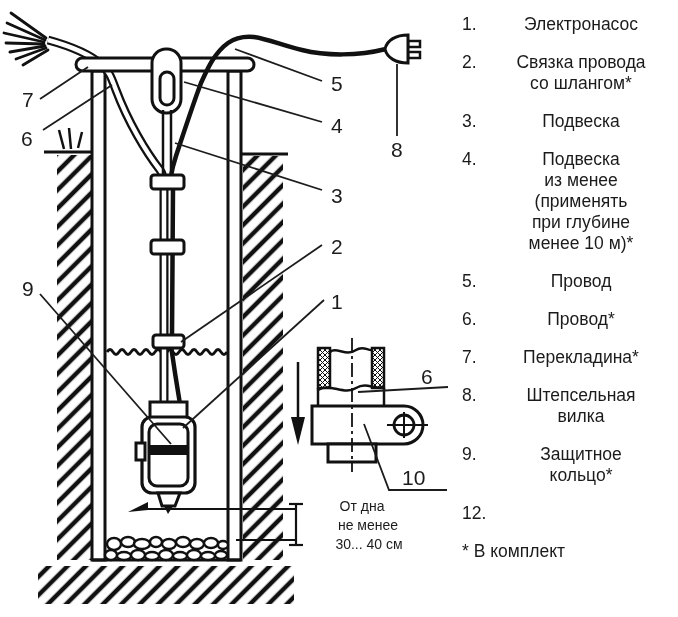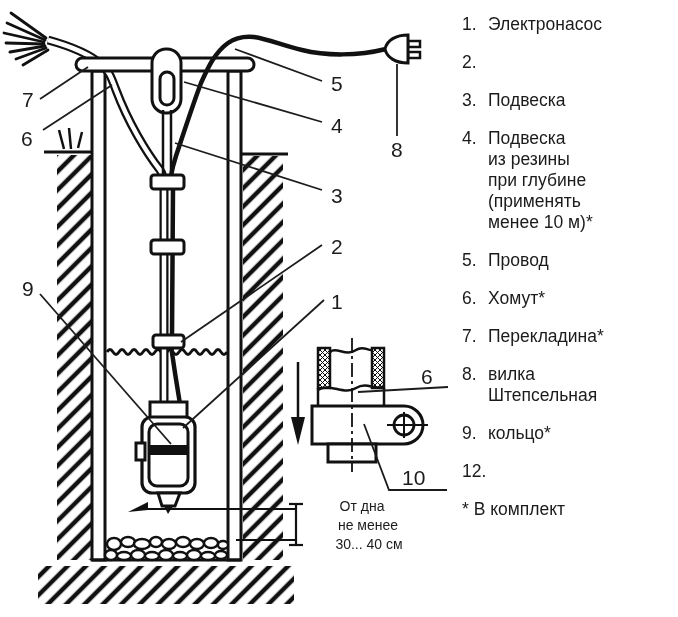--- a/index.html
+++ b/index.html
@@ -15,21 +15,21 @@
   }
   .callout-num{font-size:21px;}
   .dim-text{font-size:14px;}
   .legend{
     flex:1 1 auto;box-sizing:border-box;padding:14px 4px 0 7px;
     font-size:17.5px;line-height:21px;color:#1b1b1b;
   }
   .legend-item{display:flex;margin-bottom:17px;}
   .legend-item .num{flex:0 0 26px;}
   .legend-item .txt{flex:1 1 auto;}
-  .legend-item .line{display:block;}
+  .legend-item .line{display:block;text-align:center;}
   .legend-footnote .line{display:block;margin-top:6px;}
 </style>
 </head>
 <body>
 
 <div class="page">
 
   <div class="diagram-wrap">
   <svg width="455" height="617" viewBox="0 0 455 617">
     <defs>
@@ -205,72 +205,77 @@
 
     <div class="legend-item">
       <span class="num">1.</span>
       <span class="txt">
           <span class="line">Электронасос</span>
         </span>
     </div>
 
     <div class="legend-item">
       <span class="num">2.</span>
+      <span class="txt">
+        <span class="line">Связка провода</span>
+        <span class="line">со шлангом*</span>
+      </span>
     </div>
 
     <div class="legend-item">
       <span class="num">3.</span>
       <span class="txt">
           <span class="line">Подвеска</span>
         </span>
     </div>
 
     <div class="legend-item">
       <span class="num">4.</span>
       <span class="txt">
         <span class="line">Подвеска</span>
-        <span class="line">из резины</span>
+        <span class="line">из менее</span>
+        <span class="line">(применять</span>
         <span class="line">при глубине</span>
-        <span class="line">(применять</span>
         <span class="line">менее 10 м)*</span>
       </span>
     </div>
 
     <div class="legend-item">
       <span class="num">5.</span>
       <span class="txt">
           <span class="line">Провод</span>
         </span>
     </div>
 
     <div class="legend-item">
       <span class="num">6.</span>
       <span class="txt">
-          <span class="line">Хомут*</span>
+          <span class="line">Провод*</span>
         </span>
     </div>
 
     <div class="legend-item">
       <span class="num">7.</span>
       <span class="txt">
           <span class="line">Перекладина*</span>
         </span>
     </div>
 
     <div class="legend-item">
       <span class="num">8.</span>
       <span class="txt">
+        <span class="line">Штепсельная</span>
         <span class="line">вилка</span>
-        <span class="line">Штепсельная</span>
       </span>
     </div>
 
     <div class="legend-item">
       <span class="num">9.</span>
       <span class="txt">
+        <span class="line">Защитное</span>
         <span class="line">кольцо*</span>
       </span>
     </div>
 
     <div class="legend-item">
       <span class="num">12.</span>
     </div>
 
     <div class="legend-footnote">
       <span class="line">* В комплект</span>

